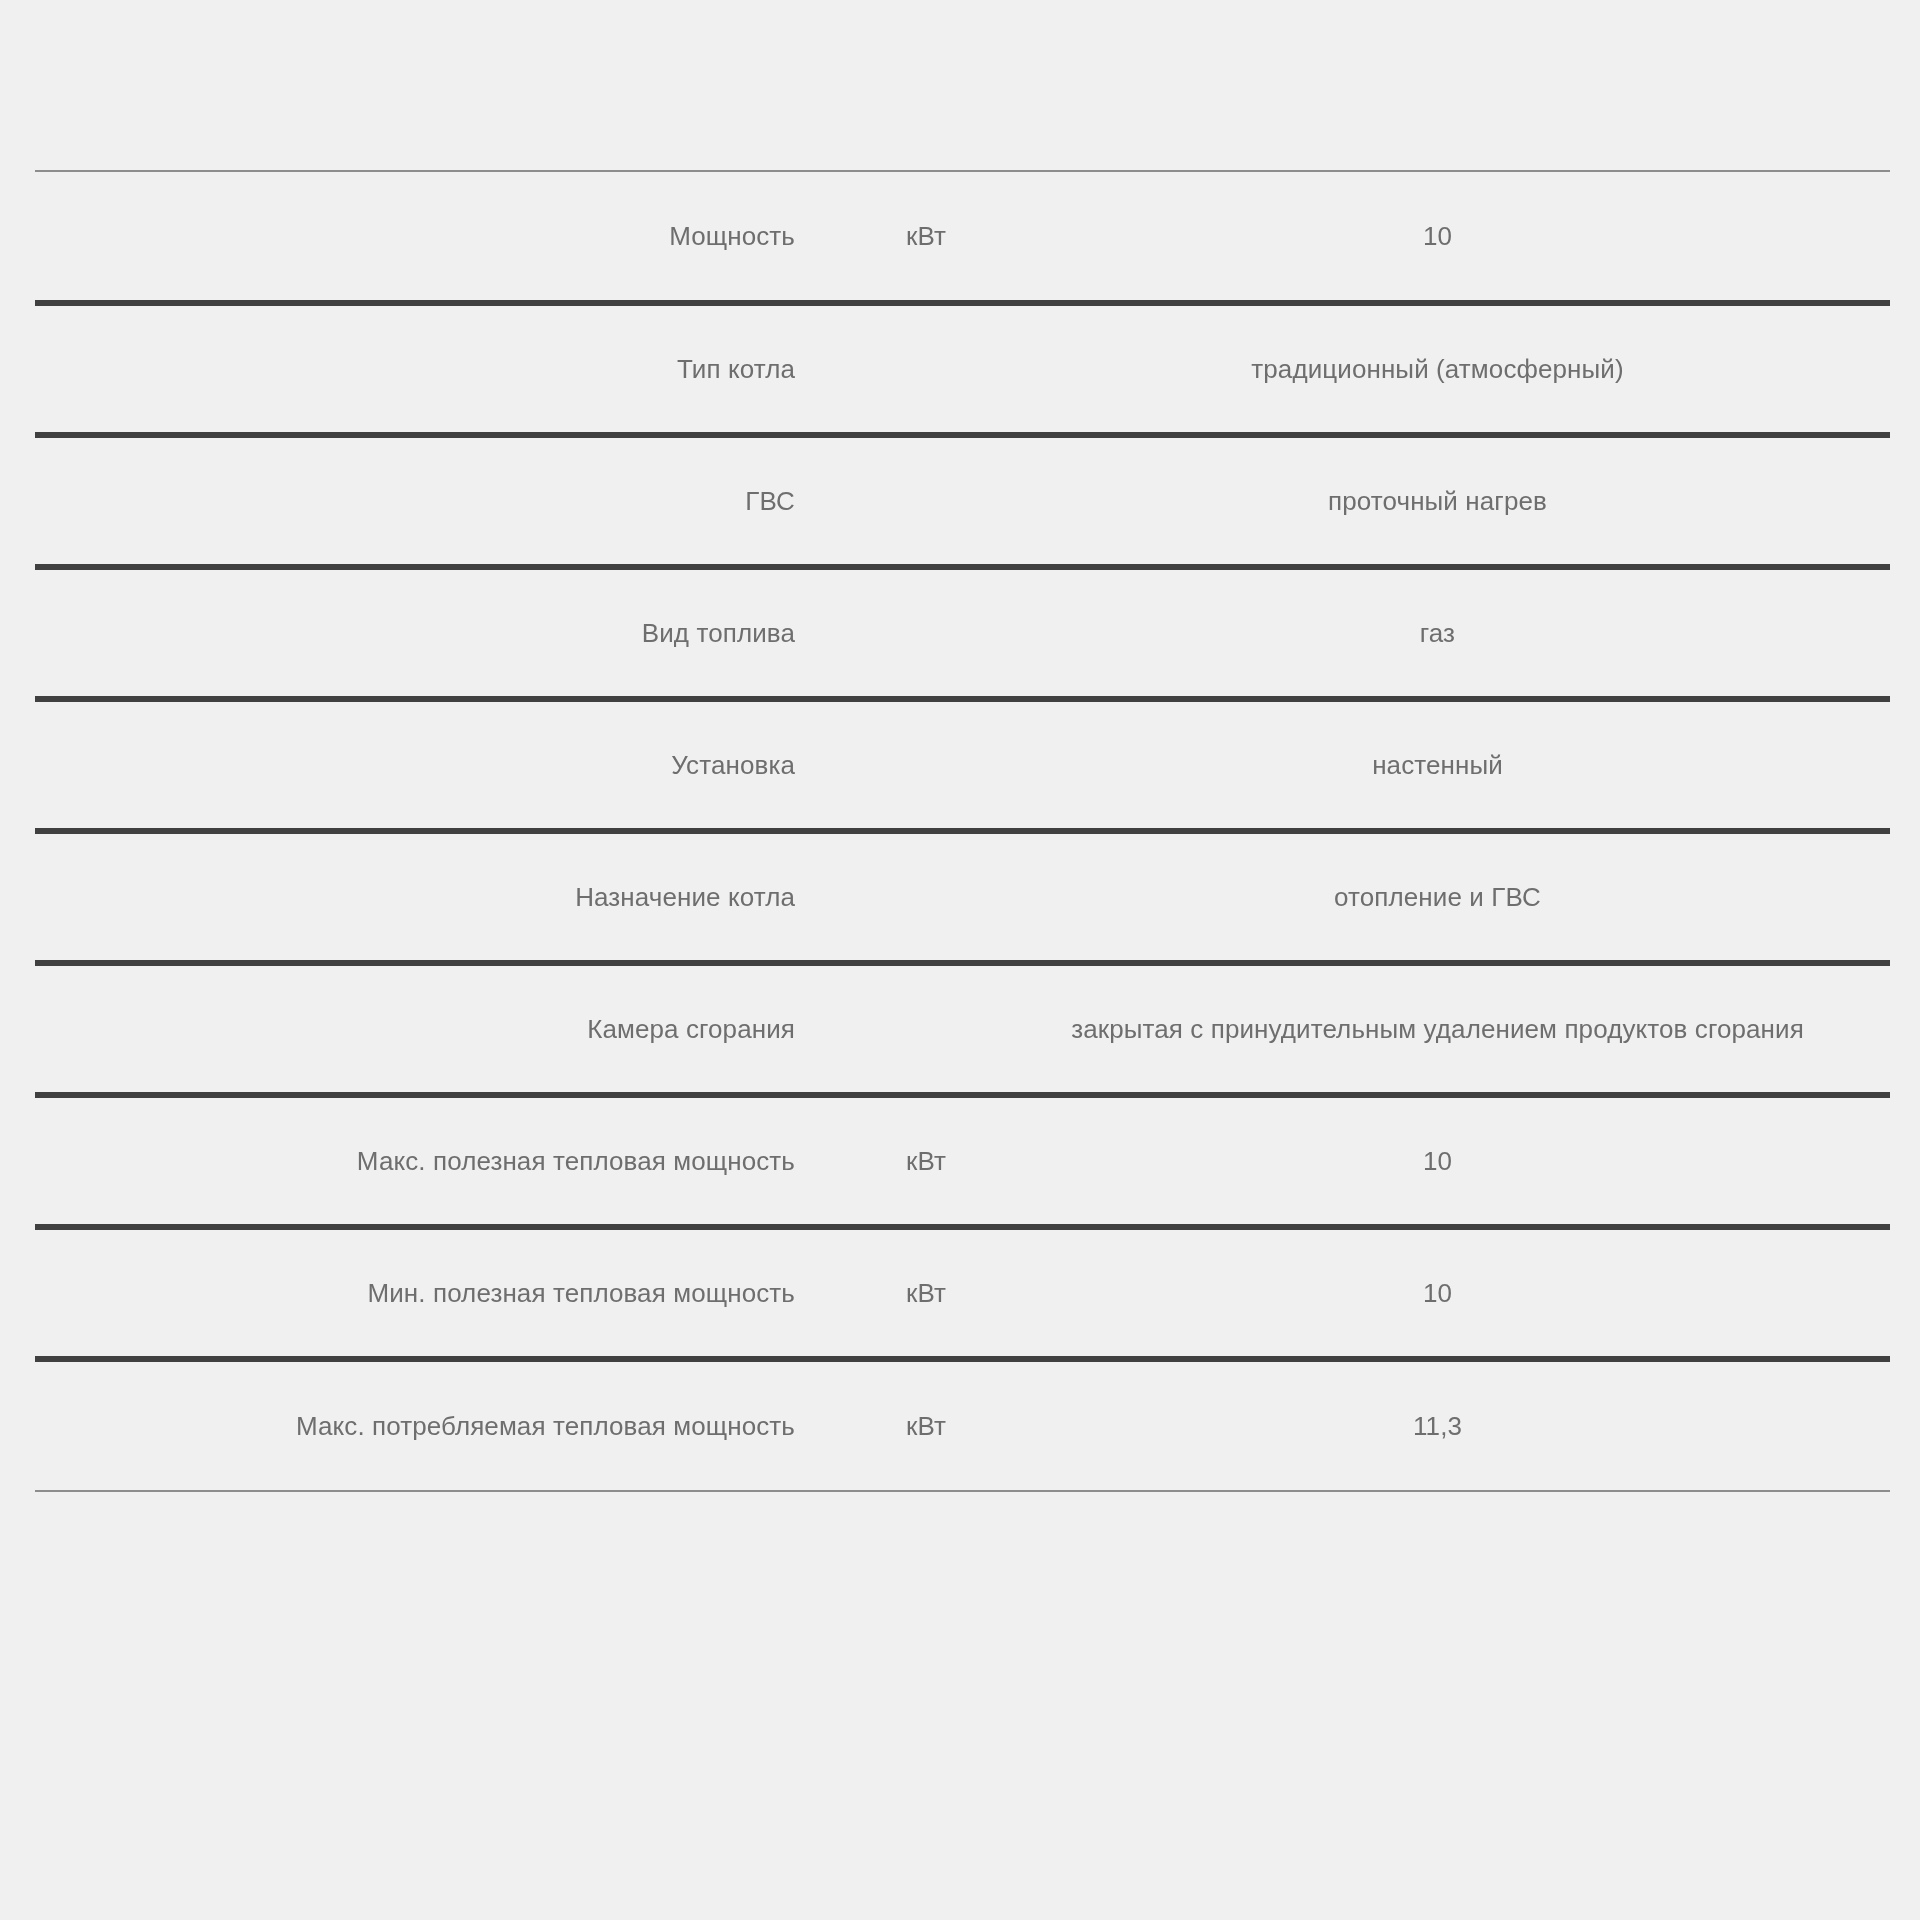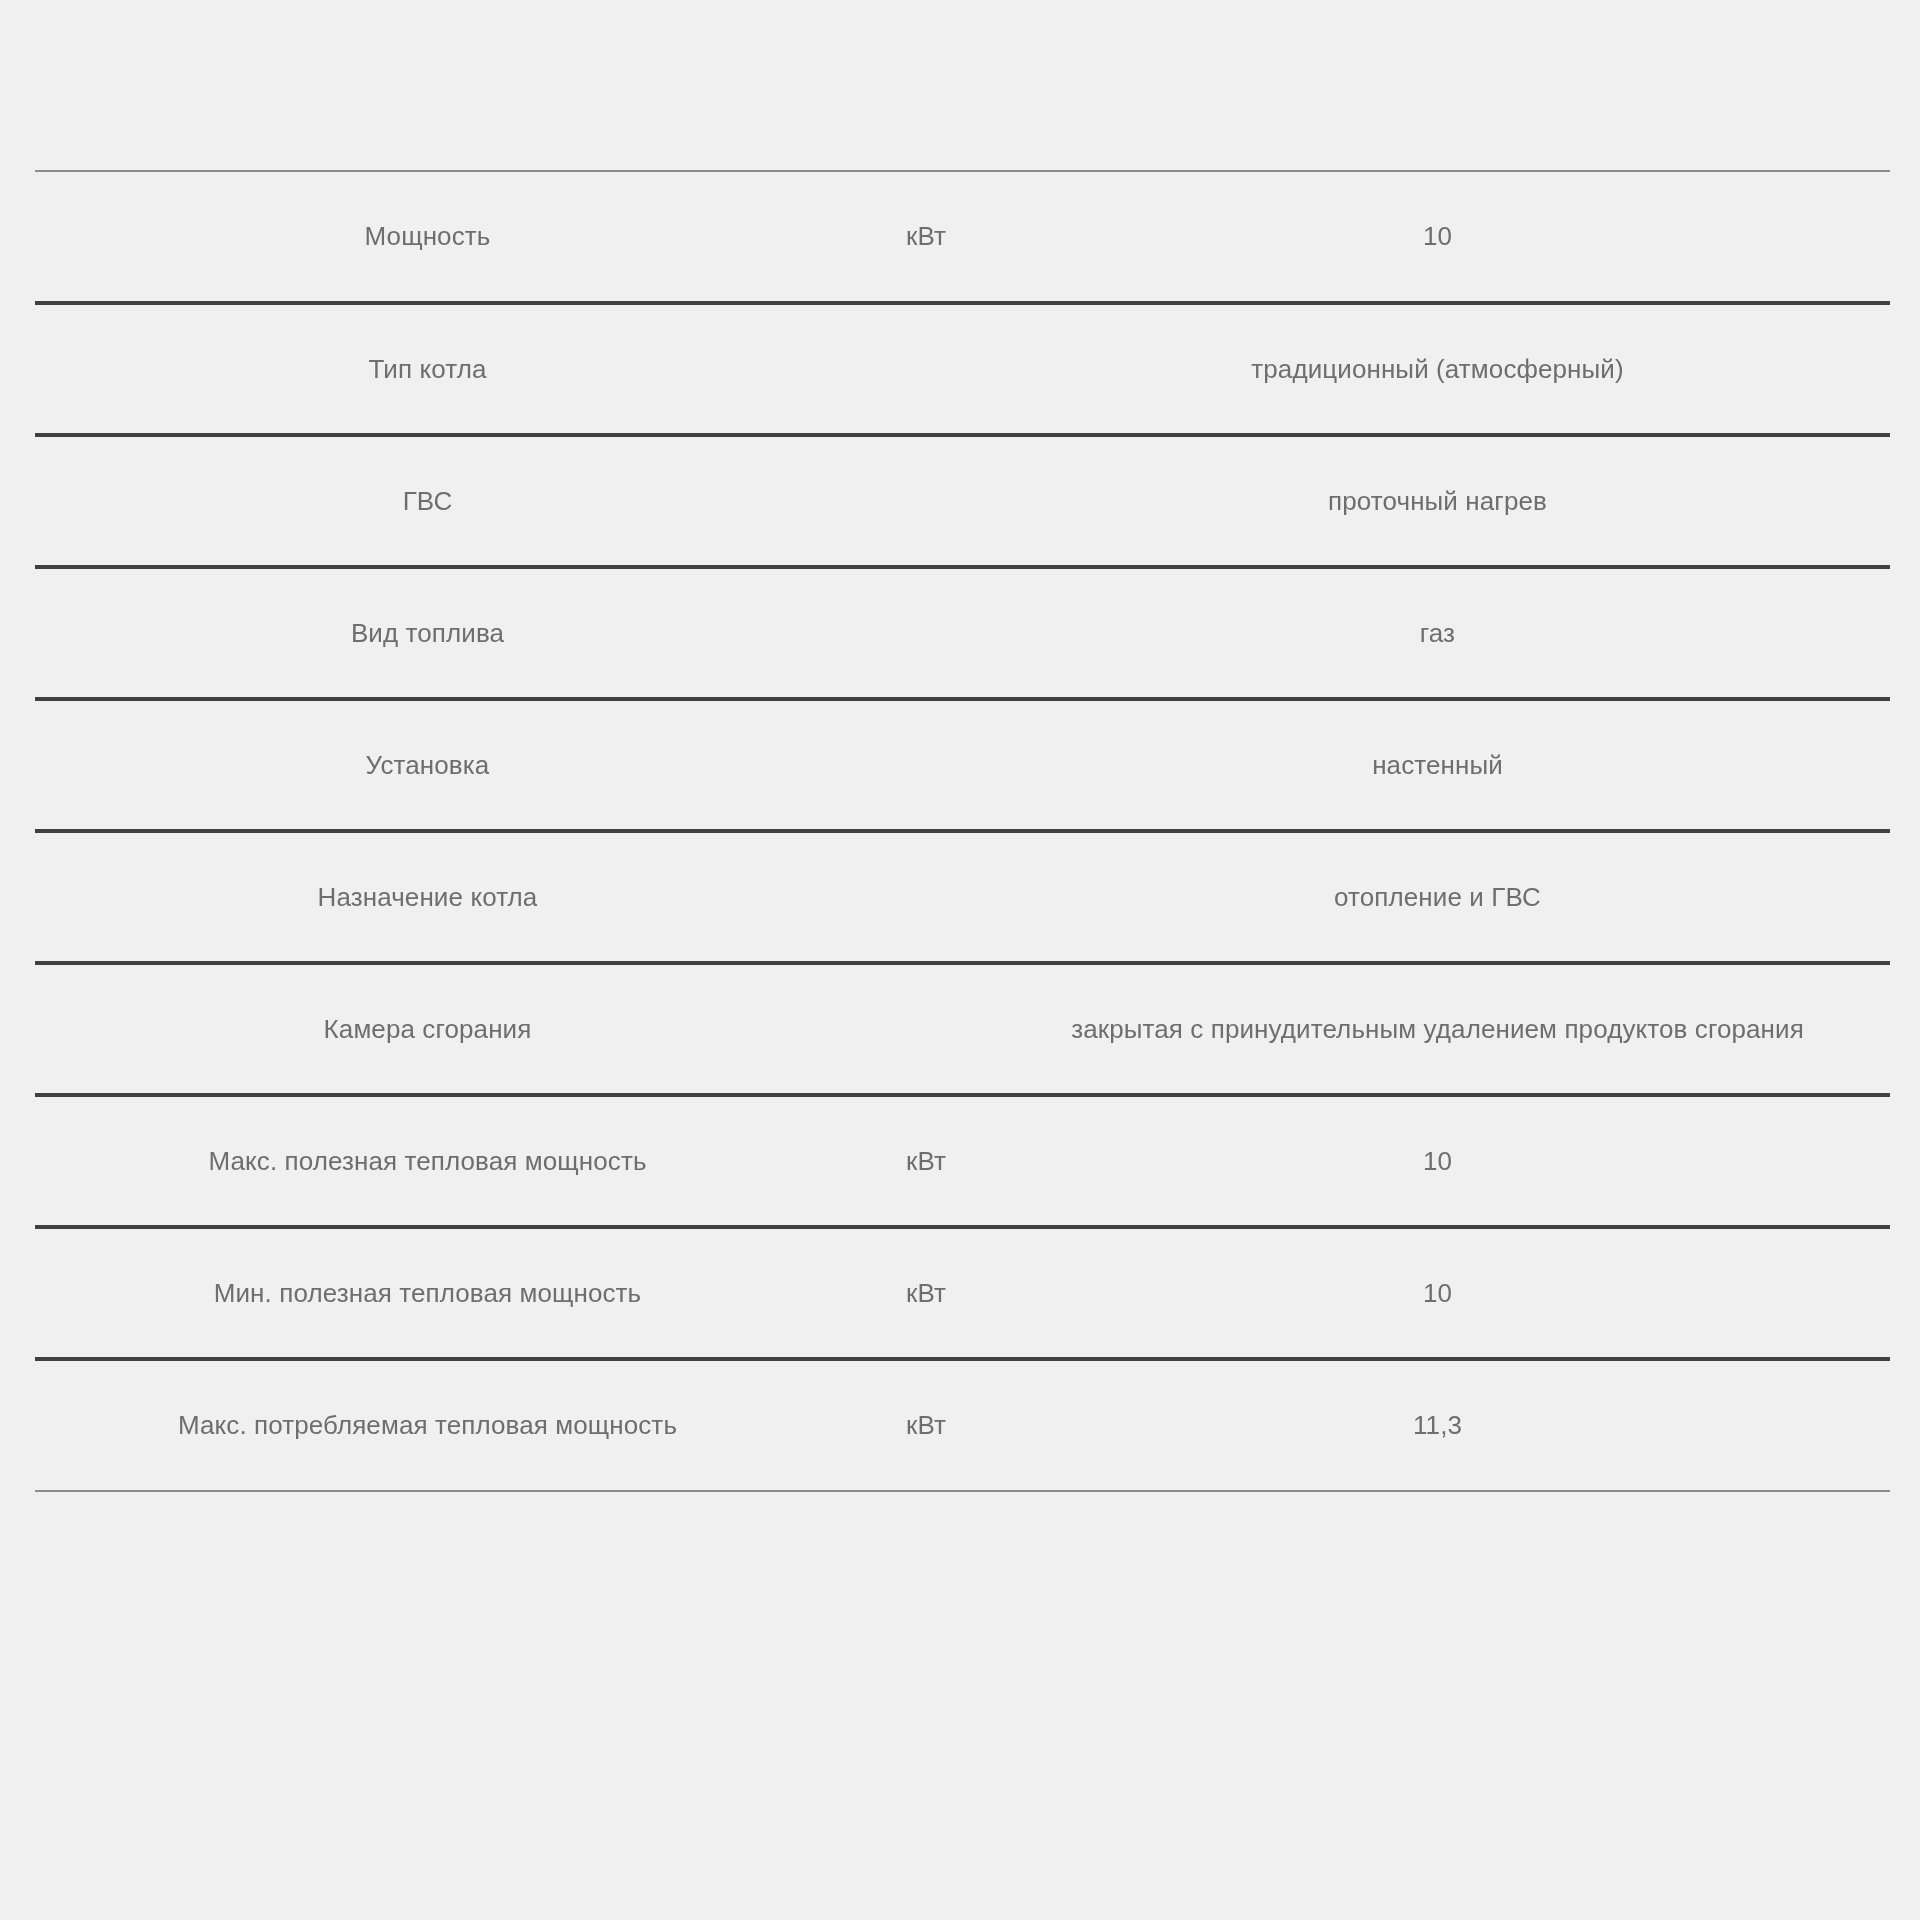--- a/index.html
+++ b/index.html
@@ -30,39 +30,39 @@
     width: 1855px;
     border-collapse: collapse;
     table-layout: fixed;
   }
 
   .spec-table tr {
     height: 132px;
   }
 
   .spec-table td {
-    border-top: 4px solid #404040;
+    border-top: 6px solid #404040;
     border-bottom: 2px solid #8d8d8d;
     padding: 0;
     vertical-align: middle;
     color: #6e6e6e;
     font-size: 26px;
     font-weight: 400;
     letter-spacing: 0.1px;
     white-space: nowrap;
     font-stretch: condensed;
   }
 
   
   .col-name  { width: 760px; }
   .col-unit  { width: 240px; }
   .col-value { width: 855px; }
 
   td.cell-name {
-    text-align: center;
+    text-align: right;
     padding-left: 25px;
   }
 
   td.cell-unit {
     text-align: center;
     padding-left: 22px;
   }
 
   td.cell-value {
     text-align: center;

